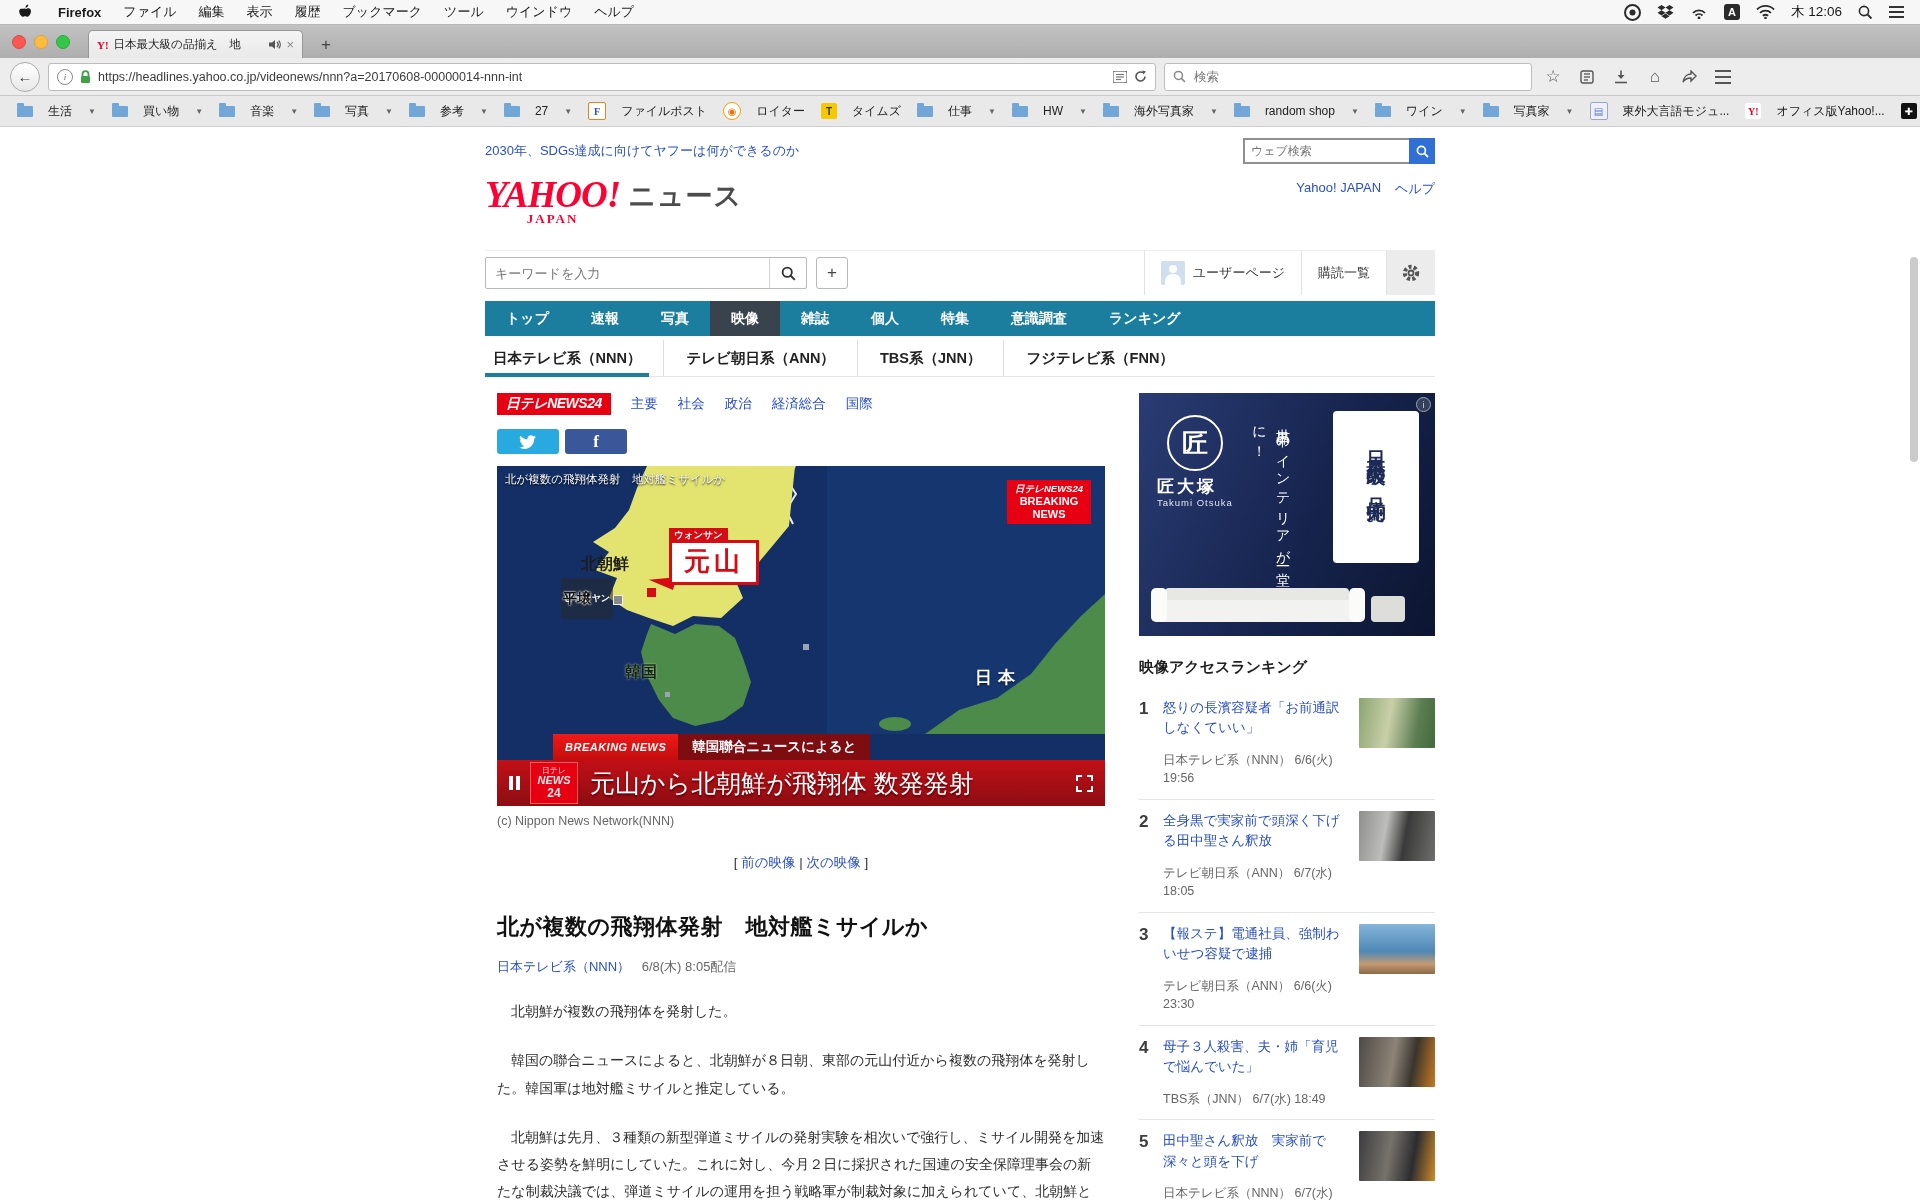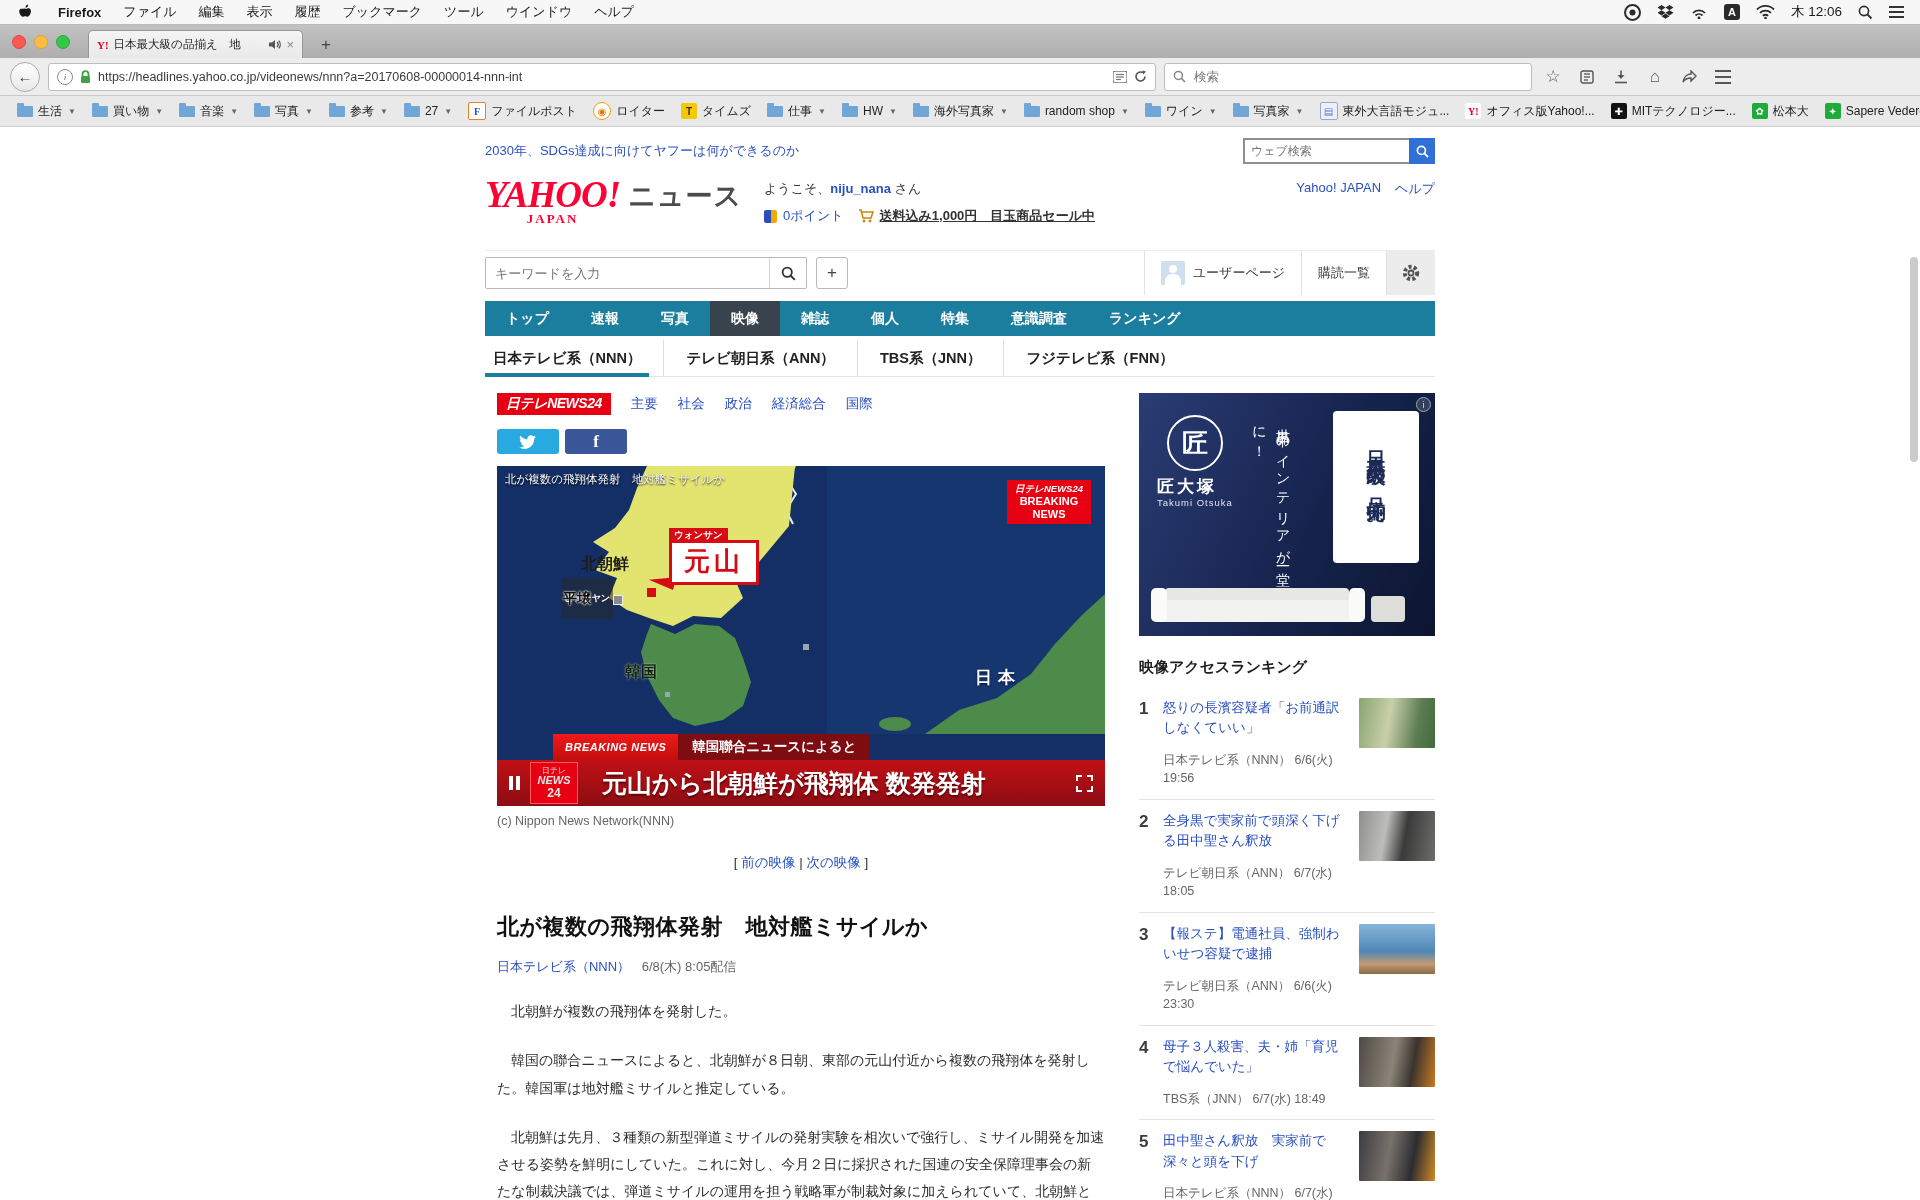--- a/index.html
+++ b/index.html
@@ -42,21 +42,21 @@
   .ico-i{width:14px;height:14px;border:1px solid #8a8a8a;border-radius:50%;color:#6a6a6a;font-size:9px;
          display:flex;align-items:center;justify-content:center;font-family:"Liberation Serif",serif;font-style:italic}
   .searchfield{width:350px;height:26px;background:#fff;border:1px solid #bdbdbd;border-radius:3px;
                display:flex;align-items:center;padding:0 8px;gap:6px}
   .searchfield input{border:none;outline:none;flex:1;font-size:12.5px;color:#444;background:transparent;
                      font-family:inherit}
   .tool-ico{color:#5a5a5a;display:flex;align-items:center;justify-content:center;width:26px;height:26px}
   
   .bmbar{height:30px;background:#e9e9e9;border-bottom:1px solid #cfcfcf;display:flex;align-items:center;
          padding:0 10px;font-size:12px;color:#222;gap:2px;overflow:hidden;white-space:nowrap}
-  .bm{display:flex;align-items:center;gap:5px;padding:0 7px;height:22px}
+  .bm{display:flex;align-items:center;gap:15px;padding:0 7px;height:22px}
   .caret{font-size:8px;color:#666;margin-left:1px}
   .fico{width:16px;height:11px;background:#71a7d8;border-radius:1px;position:relative;display:inline-block;flex:none}
   .fico::before{content:"";position:absolute;top:-3px;left:0;width:7px;height:3px;background:#71a7d8;border-radius:1px 1px 0 0}
   .bico{width:16px;height:16px;border-radius:2px;flex:none;display:flex;align-items:center;justify-content:center;
         font-size:10px;font-weight:bold;color:#fff}
   
   .page{position:relative;height:1073px;background:#fff}
   .content{width:950px;margin:0 auto;position:relative}
   .promo-row{display:flex;justify-content:space-between;align-items:center;padding-top:9px;height:30px}
   .promo-link{font-size:13px;color:#2a50c0}
@@ -142,21 +142,21 @@
   .strip1 .bnews{background:linear-gradient(#ef1a1a,#c40d0d);color:#fff;font-style:italic;font-weight:bold;
                  font-size:11px;display:flex;align-items:center;padding:0 12px;letter-spacing:.5px}
   .strip1 .tsrc{background:#7e0d12;color:#fff;font-weight:bold;font-size:13.5px;display:flex;align-items:center;padding:12px 14px}
   .strip2{position:absolute;left:0;right:0;bottom:0;height:46px;background:linear-gradient(#c11016,#8c0d13);
           display:flex;align-items:center}
   .pausebtn{display:flex;gap:3px;margin:0 10px 0 12px}
   .pausebtn span{display:block;width:4px;height:14px;background:#fff}
   .n24{width:46px;height:40px;background:#e60012;border:1px solid #ff5a5a;color:#e5e5e5;text-align:center;
        line-height:1.05;display:flex;flex-direction:column;justify-content:center;flex:none}
   .n24 .l1{font-size:8px}.n24 .l2{font-size:11px;font-weight:bold;font-style:italic}.n24 .l3{font-size:12px;font-weight:bold}
-  .vhead{color:#fff;font-size:25px;font-weight:bold;margin-left:24px;text-shadow:0 2px 2px #5a0408;white-space:nowrap}
+  .vhead{color:#fff;font-size:25px;font-weight:normal;margin-left:12px;text-shadow:0 2px 2px #5a0408;white-space:nowrap}
   .fsbtn{margin-left:auto;margin-right:12px;color:#fff}
   
   .caption{font-size:12.5px;color:#666;margin-top:8px}
   .prevnext{text-align:center;font-size:13.5px;color:#333;margin-top:26px}
   .prevnext a{color:#2a50c0}
   .art-title{font-size:22px;font-weight:bold;color:#111;margin-top:40px;letter-spacing:.5px}
   .art-meta{margin-top:16px;font-size:13px}
   .art-meta a{color:#2a50c0}
   .art-meta .d{color:#666;margin-left:8px}
   .para{font-size:14px;line-height:1.95;margin-top:22px;color:#2e2e2e}
@@ -455,35 +455,20 @@
             </svg>
           </button>
       </div>
     </div>
 
     <div class="header-row">
       <a class="ylogo">
         <span><span class="ymain">YAHOO!</span><span class="ysub">JAPAN</span></span>
         <span class="ysvc">ニュース</span>
       </a>
-      <div class="welcome">
-        <div><span>ようこそ、</span><a class="uname">niju_nana</a><span> さん</span></div>
-        <div class="wl2">
-          <span class="ptico"></span>
-          <a class="points">0ポイント</a>
-          <span style="margin-left:8px">
-              <svg width="16" height="14" viewBox="0 0 16 14">
-                <path d="M1 1h2l2 8h8l2-6H4" fill="none" stroke="#c8860a" stroke-width="1.5"></path>
-                <circle cx="6" cy="12" r="1.4" fill="#c8860a"></circle>
-                <circle cx="12" cy="12" r="1.4" fill="#c8860a"></circle>
-              </svg>
-            </span>
-          <a class="sale">送料込み1,000円　目玉商品セール中</a>
-        </div>
-      </div>
       <div class="hdr-links">
         <a>Yahoo! JAPAN</a>
         <a>ヘルプ</a>
       </div>
     </div>
 
     <div class="kw-row">
       <div class="kwbox">
         <input placeholder="キーワードを入力" style="">
         <span class="kwbtn">

